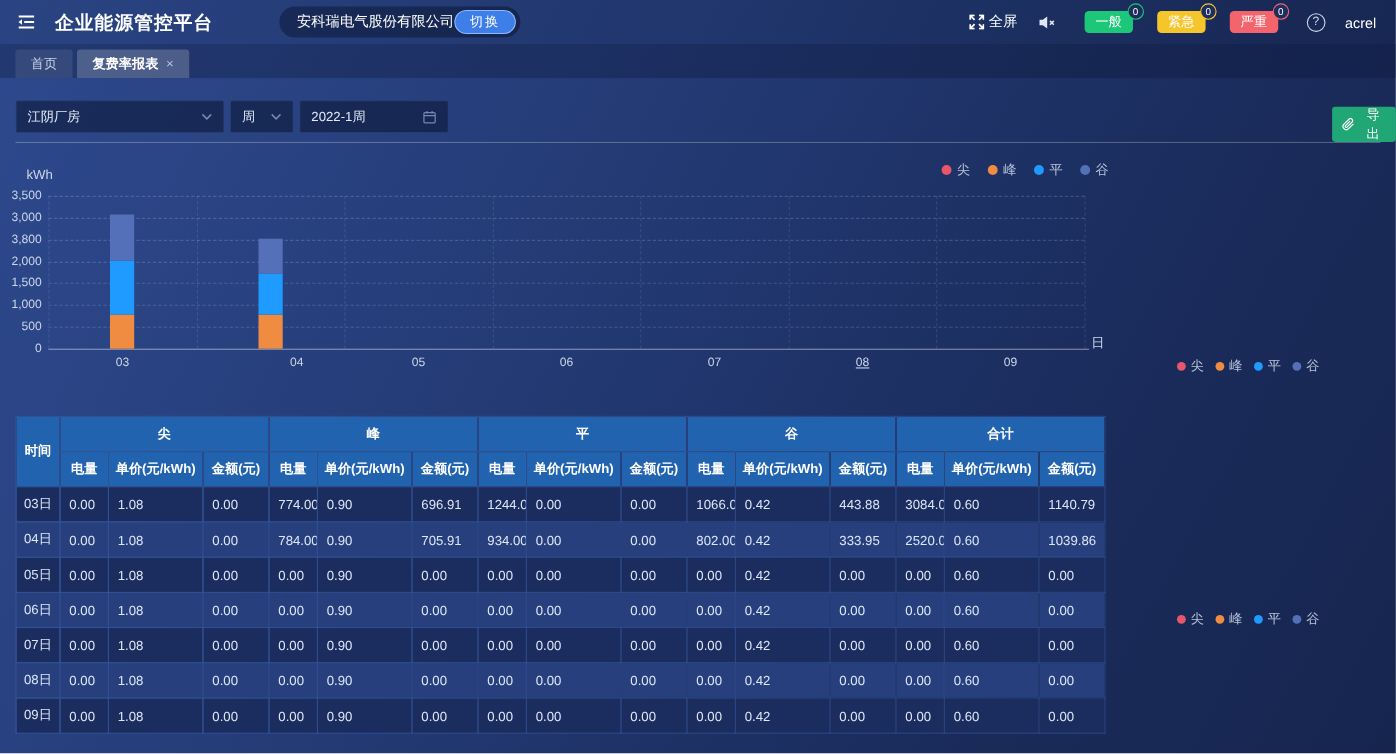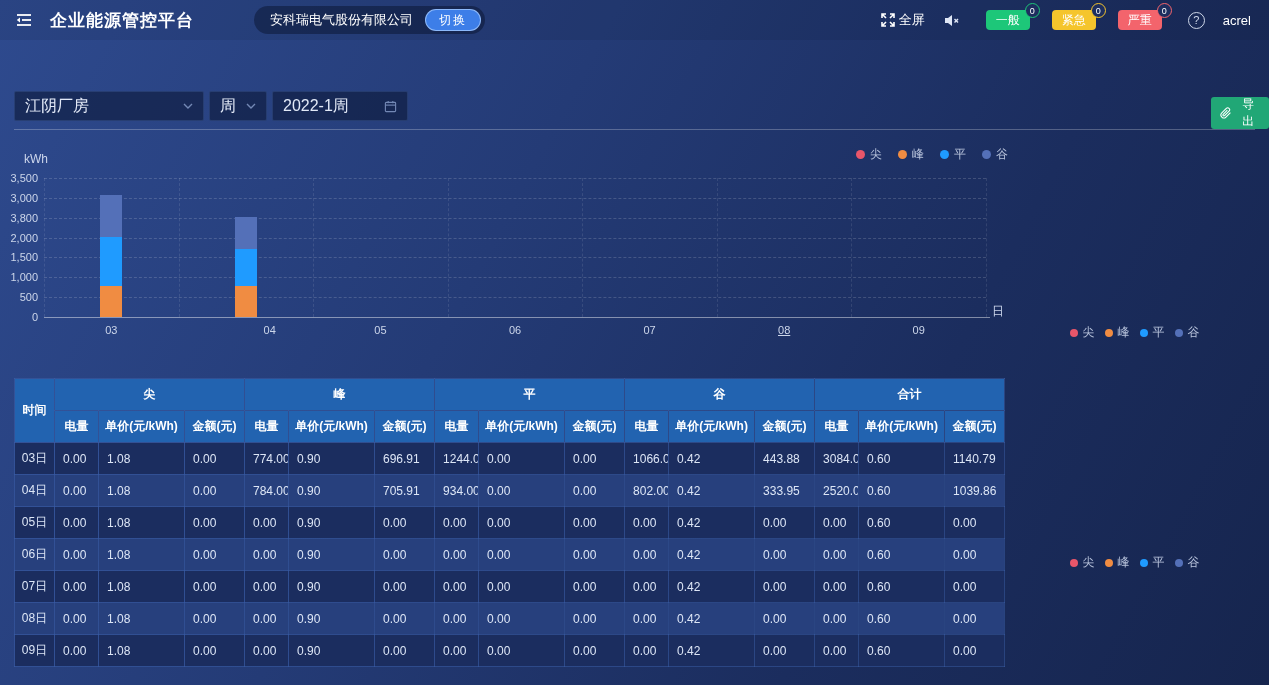--- a/index.html
+++ b/index.html
@@ -8,21 +8,21 @@
   #stage { position:relative; width:1269px; height:685px; color:#fff;
     background:linear-gradient(118deg,#2e4a8e 0%,#243b76 38%,#1b2d5e 70%,#16254e 100%); }
 
   
   .app-header { position:absolute; left:0; top:0; width:100%; height:40px;
     display:flex; align-items:center; background:rgba(8,16,44,0.10); }
   .collapse-btn { margin-left:14px; cursor:pointer; display:flex; }
   .app-title { margin-left:16px; font-size:17px; font-weight:bold; letter-spacing:1px; }
   .company-pill { margin-left:60px; height:28px; background:rgba(6,15,40,0.45);
     border-radius:15px; display:flex; align-items:center; padding:0 4px 0 16px; }
-  .company-name { font-size:13px; margin-right:12px; }
+  .company-name { font-size:13px; }
   .switch-btn { height:22px; padding:0 13px; border-radius:12px; background:#3d7ee8;
     border:1px solid rgba(160,200,255,0.8); color:#fff; font-size:12px;
     display:flex; align-items:center; cursor:pointer; letter-spacing:2px; }
   .header-right { margin-left:auto; display:flex; align-items:center; gap:18px; padding-right:18px; }
   .fullscreen-ctl { display:flex; align-items:center; gap:4px; font-size:13px; cursor:pointer; }
   .mute-ctl { cursor:pointer; display:flex; }
   #alarm-chips { display:flex; align-items:center; gap:22px; margin:0 8px; }
   .chip { position:relative; height:20px; padding:0 10px; border-radius:4px;
     font-size:12px; color:#fff; display:flex; align-items:center; cursor:pointer; }
   .chip .badge { position:absolute; top:-7px; right:-10px; min-width:15px; height:15px;
@@ -38,21 +38,21 @@
   .tab { height:26px; padding:0 14px; display:flex; align-items:center; gap:7px;
     font-size:12px; color:#c9d3e8; background:rgba(255,255,255,0.09);
     border-radius:3px 3px 0 0; cursor:pointer; }
   .tab.active { background:rgba(255,255,255,0.20); color:#fff; font-weight:bold; }
   .tab .close-x { font-size:12px; color:#b9c4dc; font-weight:normal; cursor:pointer; }
 
   
   .filter-row { position:absolute; left:14px; top:91px; display:flex; gap:5px; }
   .sel { height:30px; background:rgba(9,20,50,0.55); border:1px solid rgba(70,100,165,0.35);
     border-radius:2px; display:flex; align-items:center; justify-content:space-between;
-    font-size:16px; color:#e2e9f7; padding:0 10px; cursor:pointer; }
+    font-size:12px; color:#e2e9f7; padding:0 10px; cursor:pointer; }
   .sel-site { width:190px; } .sel-period { width:58px; } .sel-date { width:136px;justify-content:space-between; }
   .export-btn { position:absolute; left:1211px; top:97px; height:32px; padding:0 9px;
     background:#21a776; border:none; border-radius:3px; color:#fff; font-size:12px;
     display:flex; align-items:center; gap:5px; cursor:pointer; }
   .divider { position:absolute; left:14px; top:129px; width:1241px; height:1px;
     background:rgba(255,255,255,0.25); }
 
   
   .y-unit { position:absolute; left:24px; top:152px; font-size:12px; color:#cdd7ec; }
   .x-unit { position:absolute; left:992px; top:303px; font-size:12px; color:#cdd7ec; }
@@ -136,20 +136,29 @@
       <div id="alarm-chips">
           <span class="chip" style="background: rgb(29, 199, 121);">一般<span class="badge" style="border: 1px solid rgb(29, 199, 121);">0</span></span>
           <span class="chip" style="background: rgb(245, 197, 44);">紧急<span class="badge" style="border: 1px solid rgb(245, 197, 44);">0</span></span>
           <span class="chip" style="background: rgb(243, 100, 108);">严重<span class="badge" style="border: 1px solid rgb(243, 100, 108);">0</span></span>
         </div>
       <span class="help-ctl">?</span>
       <span class="username">acrel</span>
     </div>
   </div>
 
+  <div class="tab-bar" id="tab-bar">
+      <div class="tab">
+        <span>首页</span>
+      </div>
+      <div class="tab active">
+        <span>复费率报表</span>
+        <span class="close-x">×</span>
+      </div>
+    </div>
 
   <div class="filter-row">
     <div class="sel sel-site">
       <span>江阴厂房</span>
       <svg width="10" height="6" viewBox="0 0 10 6">
           <polyline points="1,1 5,5 9,1" fill="none" stroke="#7388b5" stroke-width="1.4"></polyline>
         </svg>
     </div>
     <div class="sel sel-period">
       <span>周</span>

